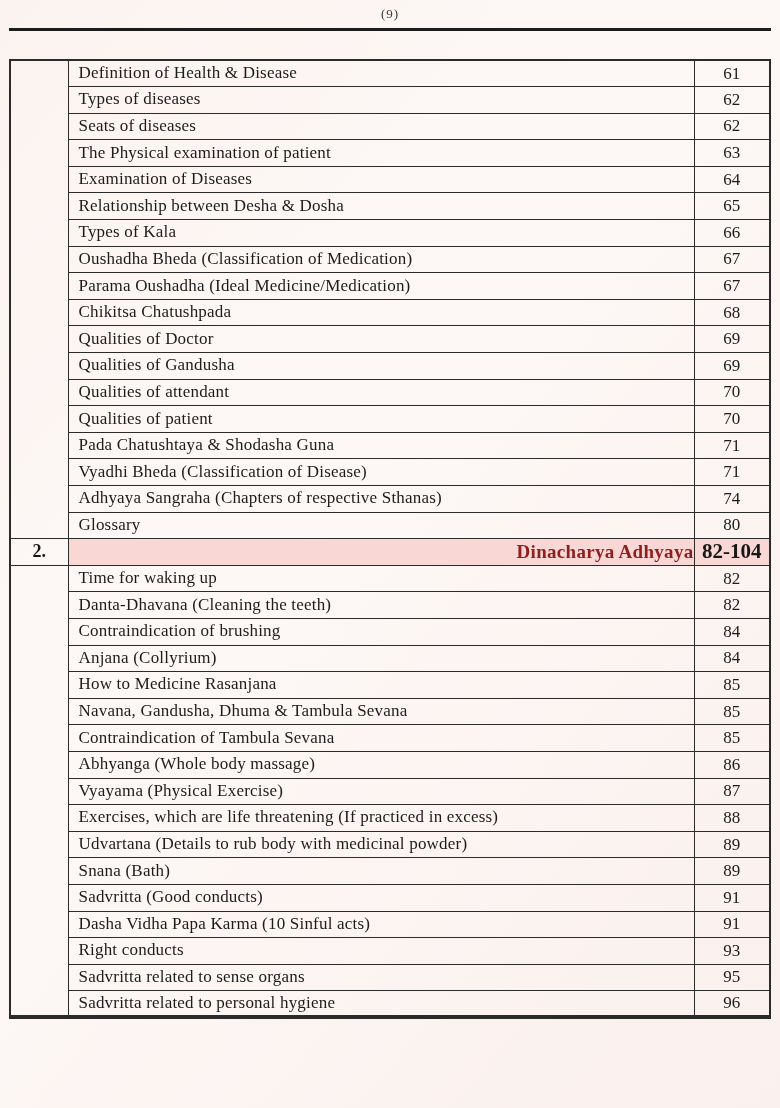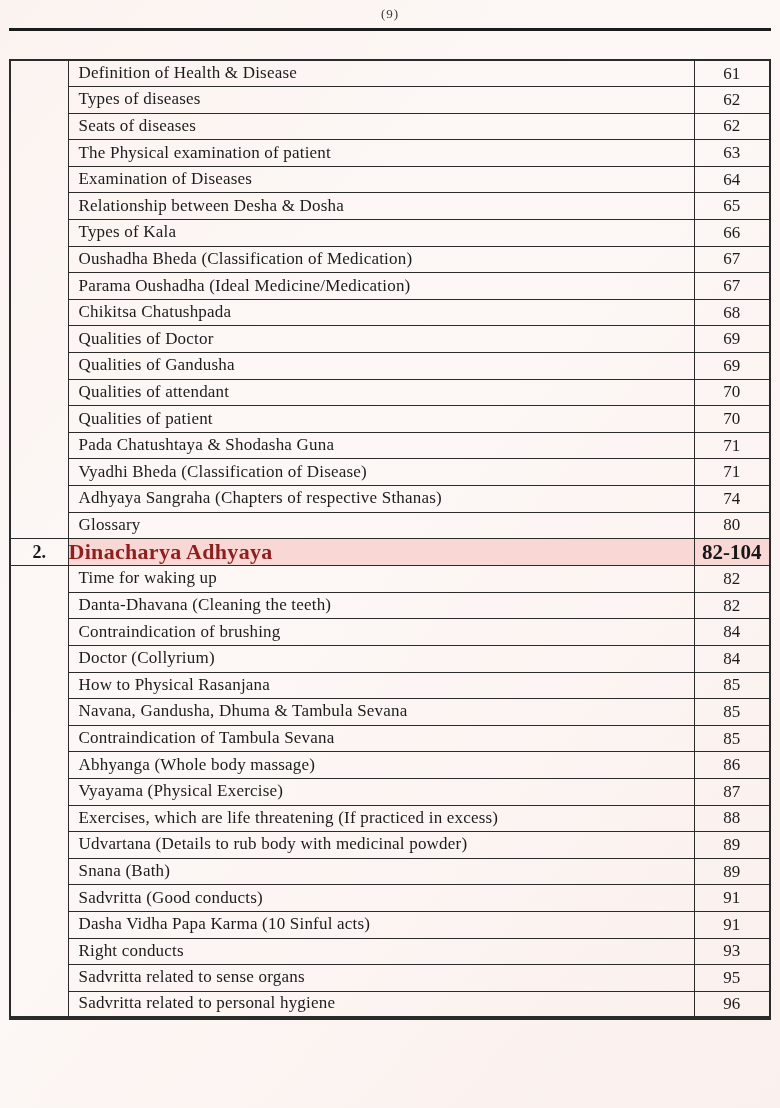--- a/index.html
+++ b/index.html
@@ -42,23 +42,23 @@
   .item-page { width: 76px; text-align: center; }
   .section-header-row td { background: var(--header-bg, #f8d7d5); }
   .section-header-row .num-cell {
     background: transparent;
     text-align: center;
     font-weight: bold;
     font-size: 18px;
     color: #171717;
   }
   .section-title {
-    text-align: left;
+    text-align: right;
     font-weight: bold;
-    font-size: 22px;
+    font-size: 19px;
     color: var(--header-fg, #8e1f1f);
     letter-spacing: 0.3px;
   }
   .section-pages {
     text-align: center;
     font-weight: bold;
     font-size: 21px;
     color: #171717;
     width: 76px;
   }
@@ -156,25 +156,25 @@
         </tr>
         <tr>
           <td class="item-title">Danta-Dhavana (Cleaning the teeth)</td>
           <td class="item-page">82</td>
         </tr>
         <tr>
           <td class="item-title">Contraindication of brushing</td>
           <td class="item-page">84</td>
         </tr>
         <tr>
-          <td class="item-title">Doctor (Collyrium)</td>
+          <td class="item-title">Anjana (Collyrium)</td>
           <td class="item-page">84</td>
         </tr>
         <tr>
-          <td class="item-title">How to Physical Rasanjana</td>
+          <td class="item-title">How to Medicine Rasanjana</td>
           <td class="item-page">85</td>
         </tr>
         <tr>
           <td class="item-title">Navana, Gandusha, Dhuma &amp; Tambula Sevana</td>
           <td class="item-page">85</td>
         </tr>
         <tr>
           <td class="item-title">Contraindication of Tambula Sevana</td>
           <td class="item-page">85</td>
         </tr>

